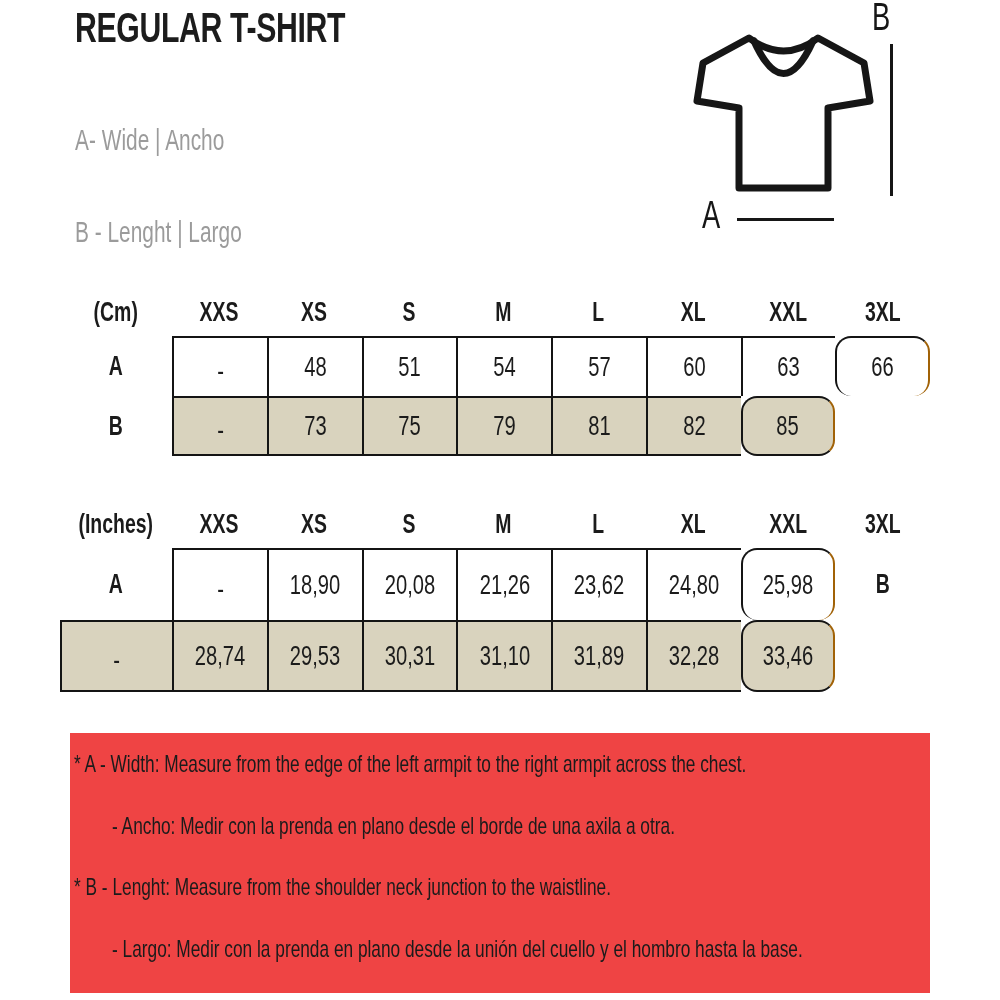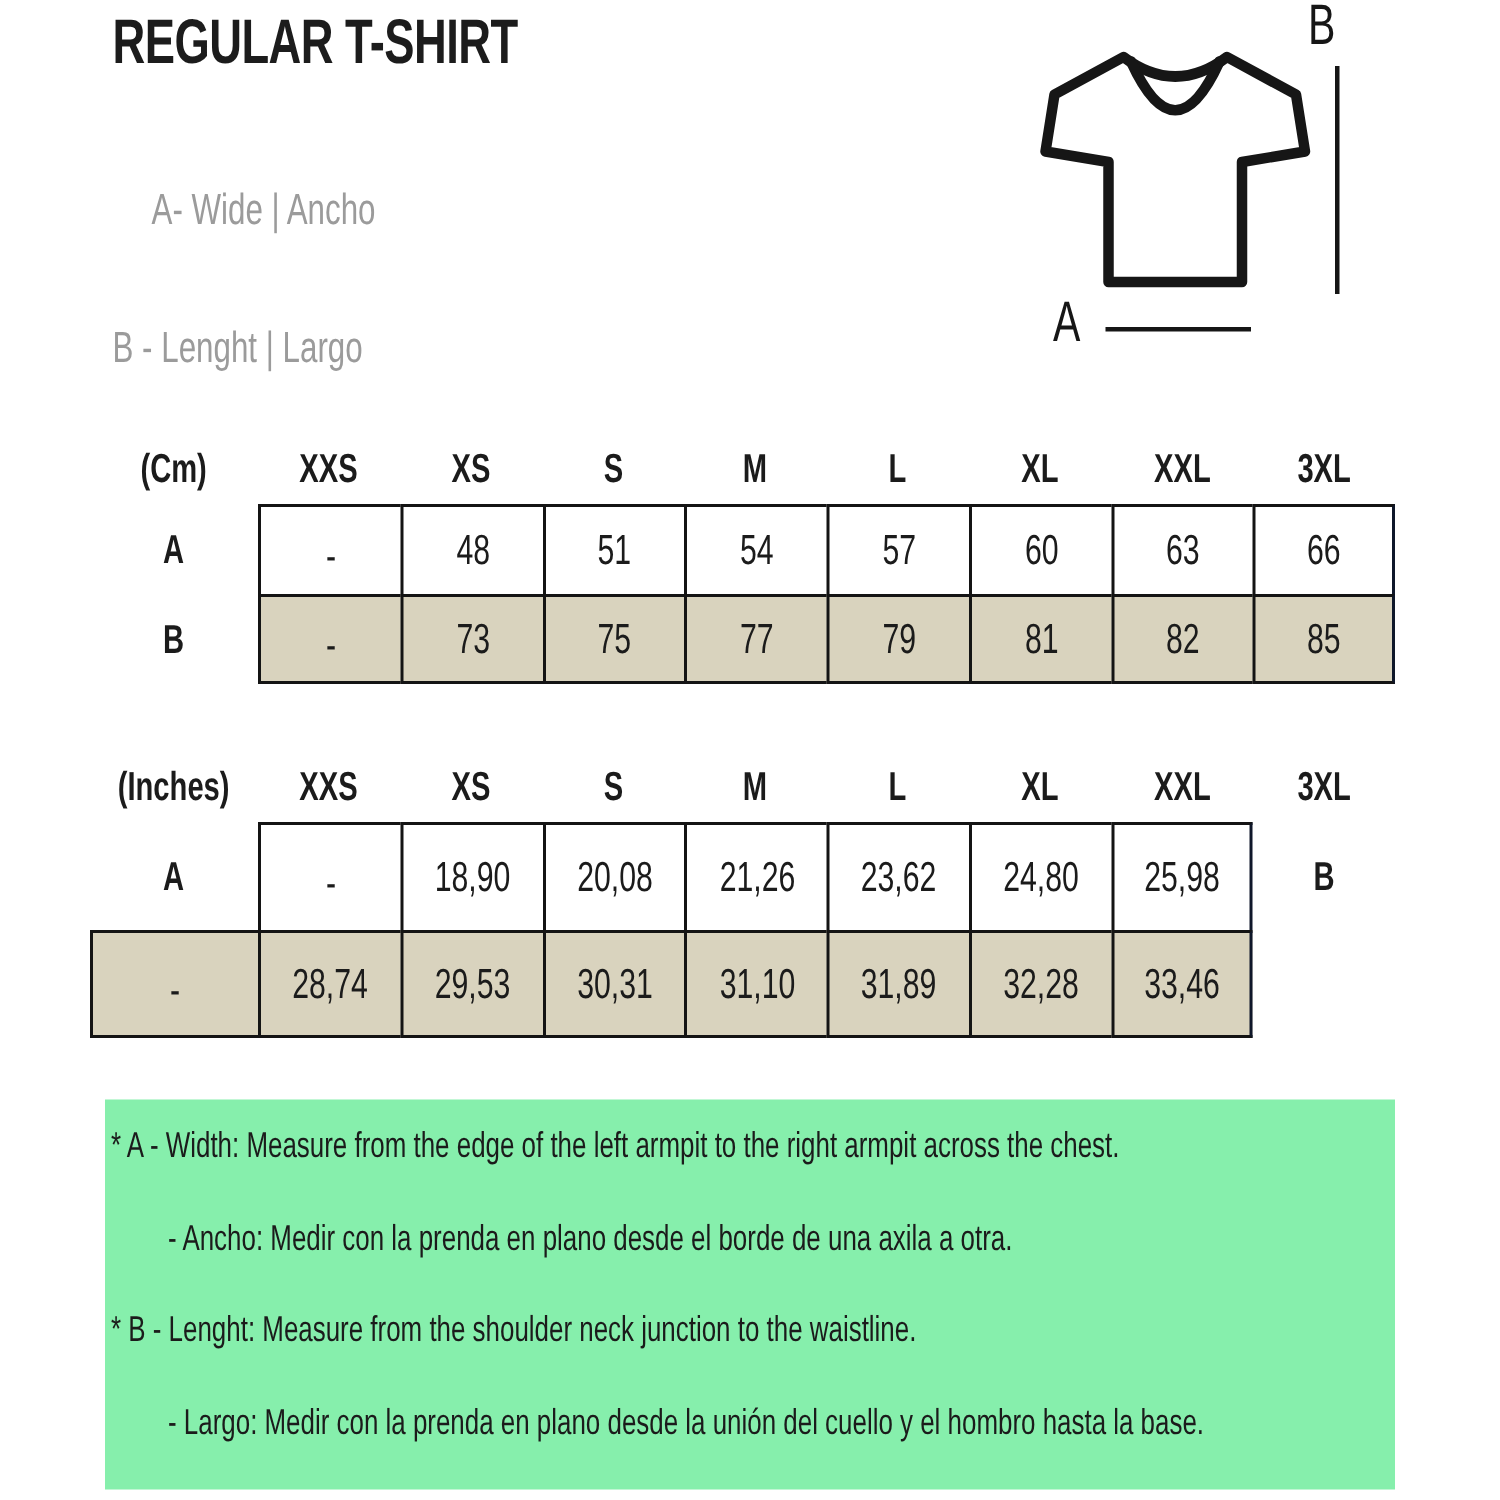--- a/index.html
+++ b/index.html
@@ -10,21 +10,21 @@
     overflow:hidden;
   }
   .abs { position:absolute; }
 
   
   .cond  { display:inline-block; transform:scaleX(0.72); transform-origin:left center; white-space:nowrap; }
   .condc { display:inline-block; transform:scaleX(0.72); transform-origin:center center; white-space:nowrap; }
 
   .title { left:75px; top:4px; font-size:42px; font-weight:700; letter-spacing:-0.5px; color:#1c1c1c;text-align:center; }
   .legend { font-size:29px; color:#9b9b9b; }
-  .legend-a { left:75px; top:124px;margin-left:26px; }
+  .legend-a { left:75px; top:124px; }
   .legend-b { left:75px; top:180px;margin-top:36px; }
 
   
   .tshirt-svg { left:692px; top:30px; }
   .dim-letter { font-size:38px; color:#161616; }
   .b-letter { left:872px; top:-4px; }
   .a-letter { left:702px; top:194px; }
   .b-line { left:890px; top:44px; width:3px; height:152px; background:#161616; }
   .a-line { left:737px; top:218px; width:97px; height:3px; background:#161616; }
 
@@ -43,34 +43,34 @@
   }
   .size-body .lbl {
     display:flex; align-items:center; justify-content:center;
     font-weight:700; font-size:27px; background:transparent;
   }
   .size-body .c {
     display:flex; align-items:center; justify-content:center;
     border-left:2px solid #141414; border-top:2px solid #141414;
     background:#ffffff; box-sizing:border-box;
   }
-  .size-body .c.cr { border-right:2px solid #0f172a; }
+  .size-body .c.cr { border-right:2px solid #a16207;border-radius:16px; }
   .size-body .c.cb { border-bottom:2px solid #141414; }
   .size-body .c.beige { background:#d9d3be; }
   .size-body .c.low .condc { transform:scaleX(0.72) translateY(4px); }
 
   .cm-header { top:288px; }
   .cm-body   { top:336px; grid-auto-rows:60px; }
   .in-header { top:500px; }
   .in-body   { top:548px; grid-auto-rows:72px; }
 
   
   .notes {
     left:70px; top:733px; width:860px; height:260px;
-    background:#86efac;
+    background:#ef4444;
   }
   .note { position:absolute; font-size:24px; color:#1b1b1b; }
 </style>
 </head>
 <body>
 
 <div class="abs title"><span class="cond">REGULAR T-SHIRT</span></div>
 
 <div class="abs legend legend-a"><span class="cond">A- Wide | Ancho</span></div>
 <div class="abs legend legend-b"><span class="cond">B - Lenght | Largo</span></div>
@@ -151,23 +151,20 @@
   <div class="c cb beige low">
       <span class="condc">-</span>
     </div>
   <div class="c cb beige">
       <span class="condc">73</span>
     </div>
   <div class="c cb beige">
       <span class="condc">75</span>
     </div>
   <div class="c cb beige">
-      <span class="condc">77</span>
-    </div>
-  <div class="c cb beige">
       <span class="condc">79</span>
     </div>
   <div class="c cb beige">
       <span class="condc">81</span>
     </div>
   <div class="c cb beige">
       <span class="condc">82</span>
     </div>
   <div class="c cb cr beige">
       <span class="condc">85</span>

